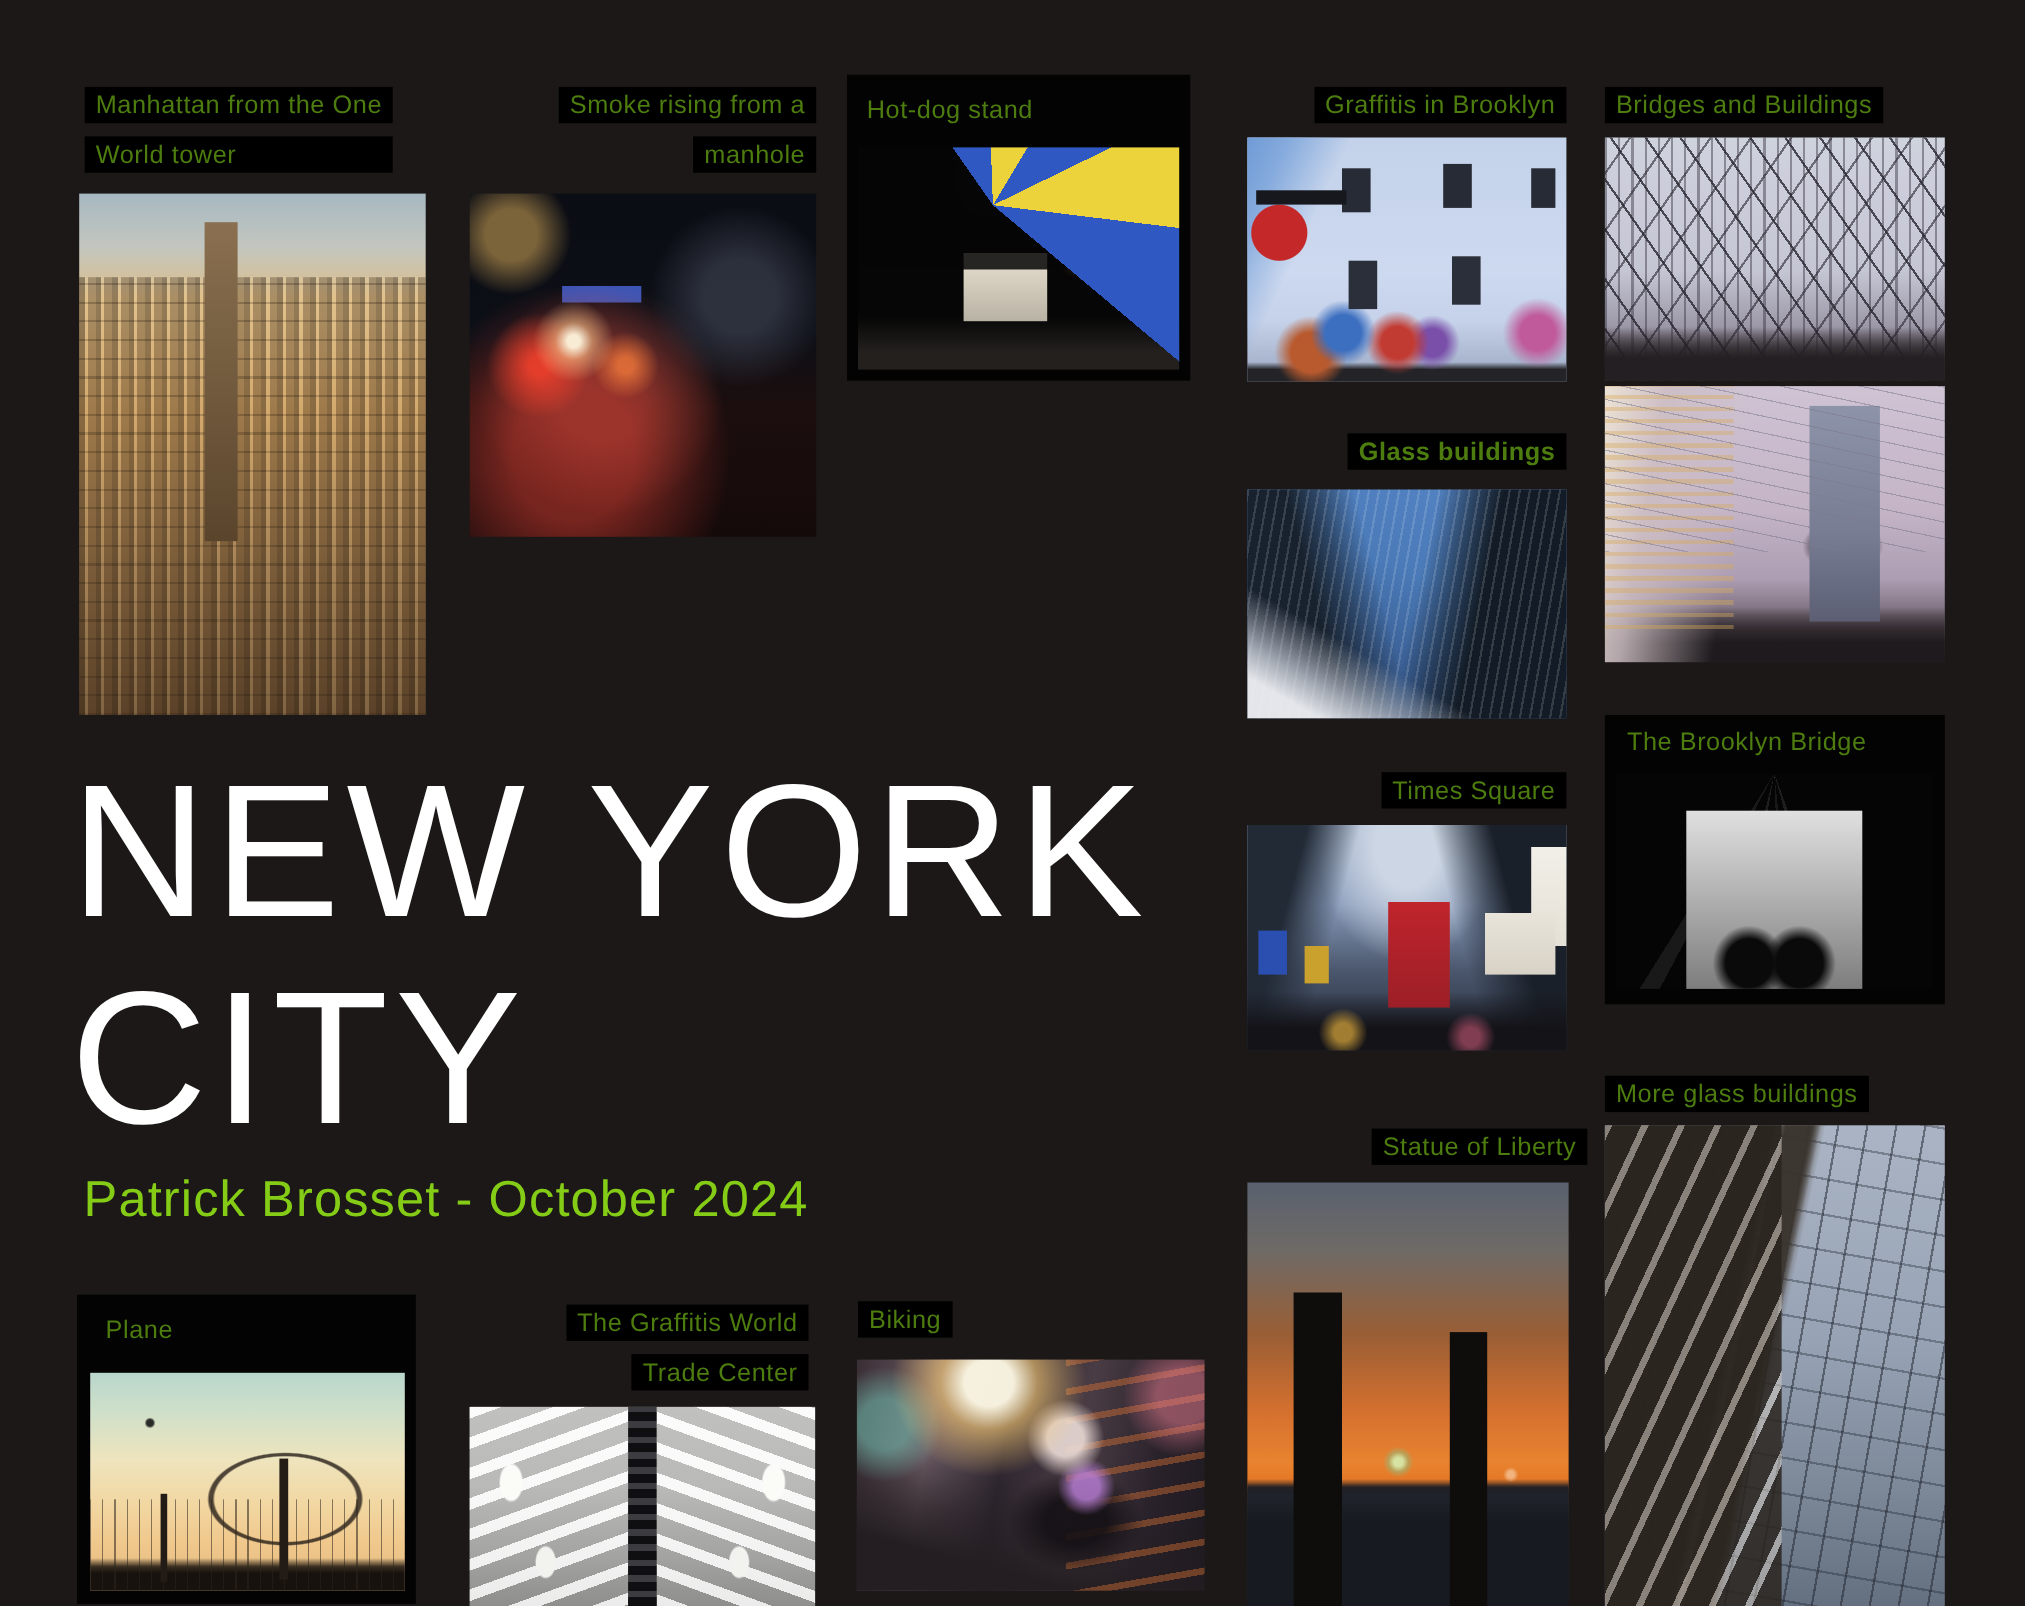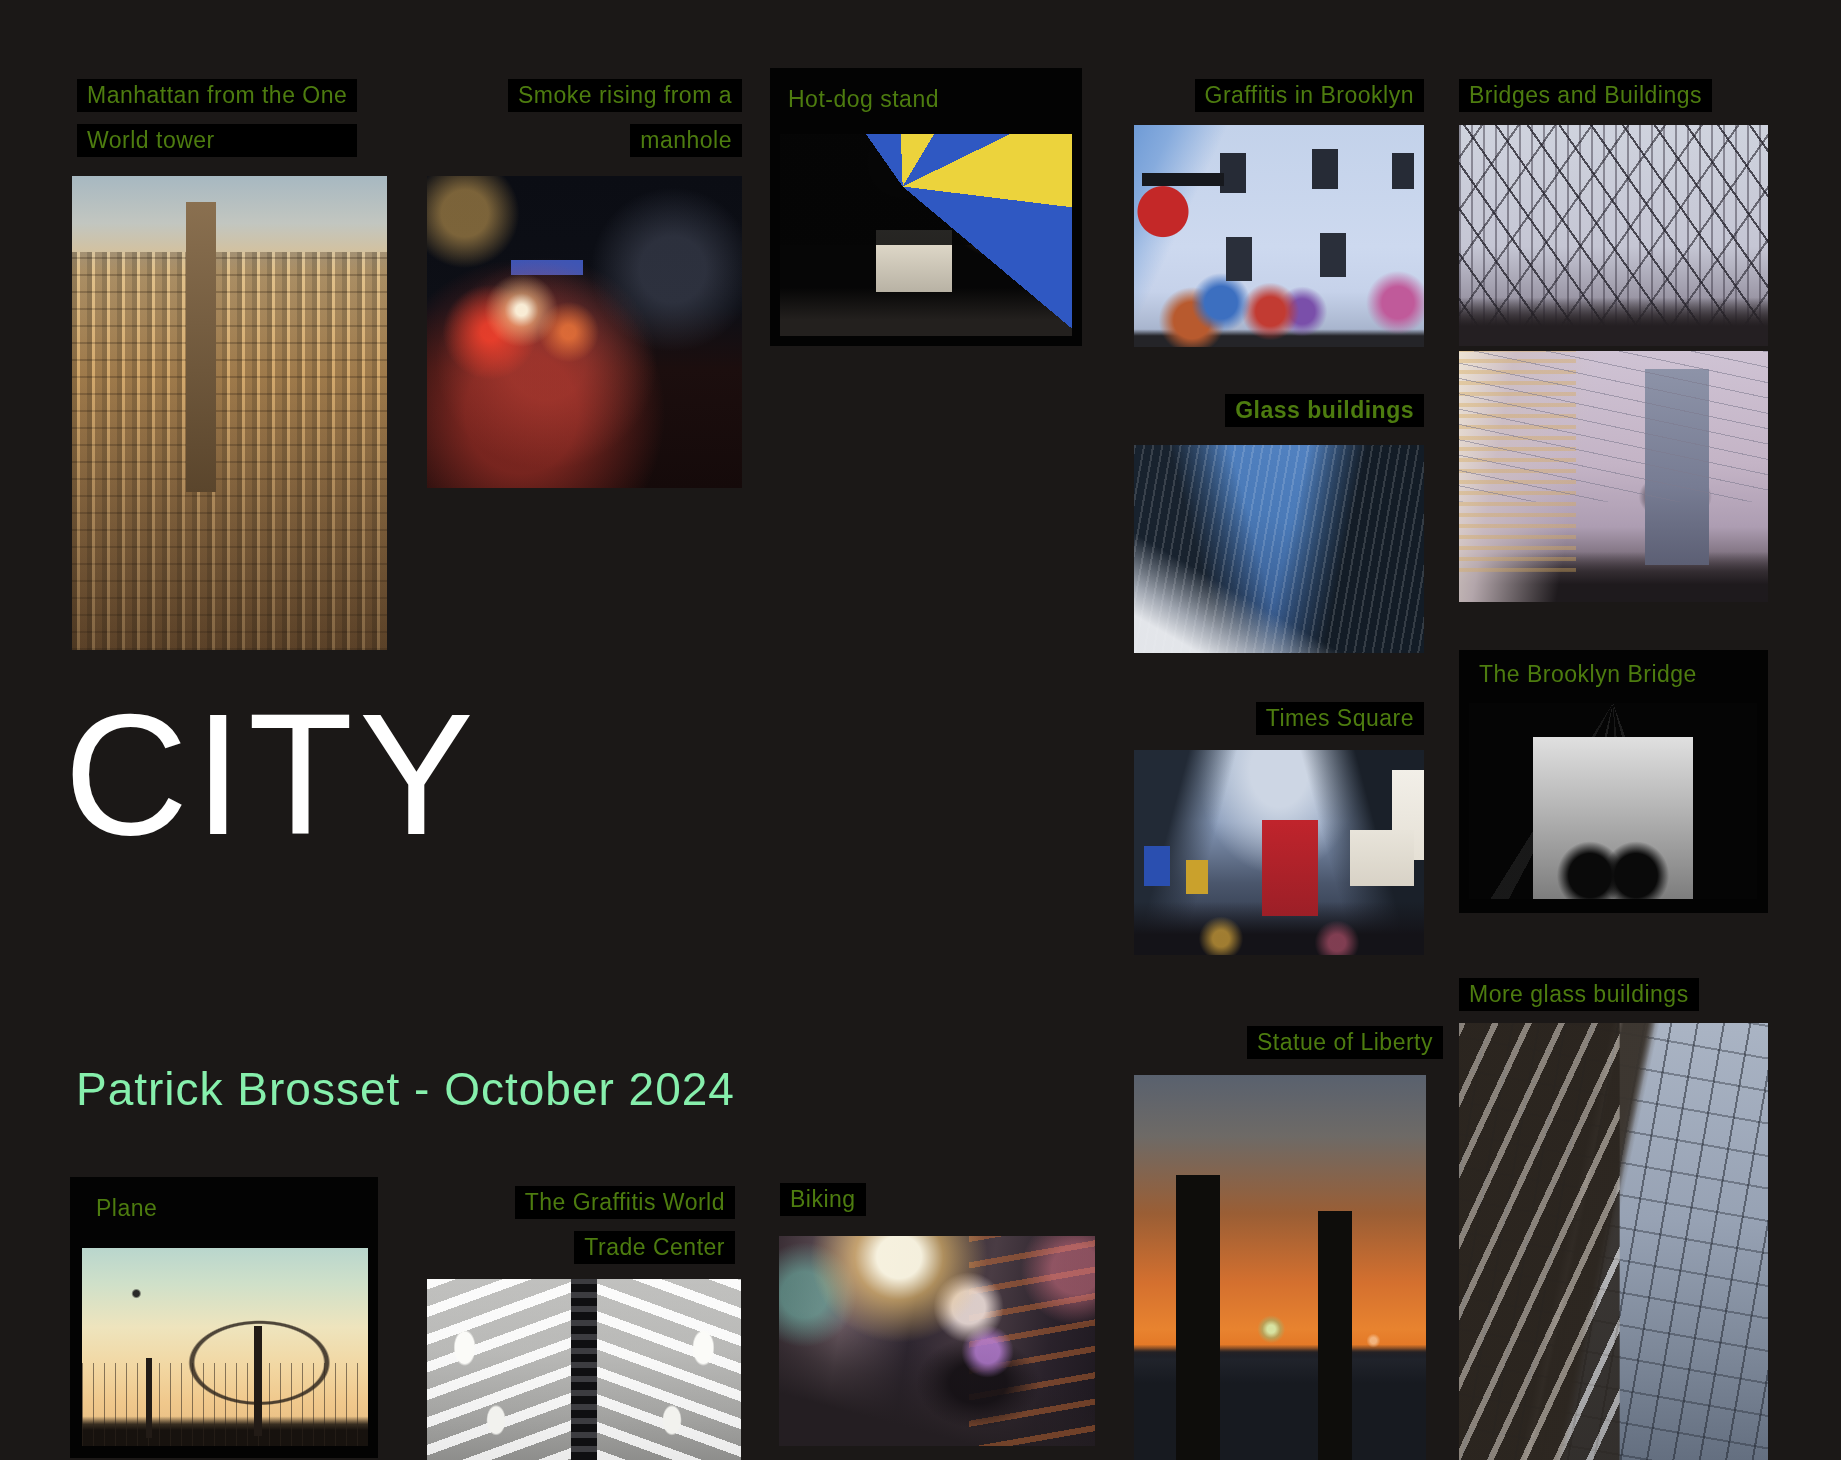--- a/index.html
+++ b/index.html
@@ -20,21 +20,21 @@
   .card{position:absolute;background:#030303;z-index:1;}
   
   .ph{position:absolute;z-index:2;}
   
   .title{
     position:absolute;left:64px;top:680px;margin:0;color:#fff;font-weight:400;
     font-size:172px;line-height:188px;letter-spacing:6px;z-index:4;
   }
   .title span{display:block;white-space:nowrap;}
   .subtitle{
-    position:absolute;left:76px;top:1062px;color:#86efac;
+    position:absolute;left:76px;top:1062px;color:#84cc16;
     font-size:46px;line-height:54px;letter-spacing:1px;white-space:nowrap;z-index:4;
   }
 
   
   #cap-manhattan{left:77px;top:79px;}
   #ph-manhattan{left:72px;top:176px;width:315px;height:474px;
     background:
       linear-gradient(180deg,#8a7050 0%,#5a452c 100%) 114px 26px/30px 290px no-repeat,
       repeating-linear-gradient(90deg,rgba(45,32,18,.42) 0 5px,rgba(240,205,145,.20) 5px 8px,rgba(72,50,28,.34) 8px 15px) 0 100%/100% 84% no-repeat,
       repeating-linear-gradient(0deg,rgba(40,28,16,.28) 0 2px,rgba(0,0,0,0) 2px 17px) 0 100%/100% 84% no-repeat,
@@ -195,20 +195,21 @@
       radial-gradient(circle at 94% 16%,rgba(240,130,150,.5) 0 7%,rgba(0,0,0,0) 16%),
       repeating-linear-gradient(170deg,rgba(228,118,50,.4) 0 6px,rgba(0,0,0,0) 6px 26px) 100% 0/40% 100% no-repeat,
       linear-gradient(15deg,#241e22 0 18%,rgba(36,30,34,.6) 32%,rgba(0,0,0,0) 48%),
       linear-gradient(100deg,#3a2e35 0%,#6b5a62 22%,#2e2630 42%,#4a3c44 62%,#2a222b 82%,#1d181f 100%);
   }
 </style>
 </head>
 <body>
 
 <h1 class="title">
+  <span>NEW YORK</span>
   <span>CITY</span>
 </h1>
 <div class="subtitle">Patrick Brosset - October 2024</div>
 
 <div class="cap" id="cap-manhattan">
   <span>Manhattan from the One</span>
   <span>World tower</span>
 </div>
 <div class="ph" id="ph-manhattan"></div>
 

